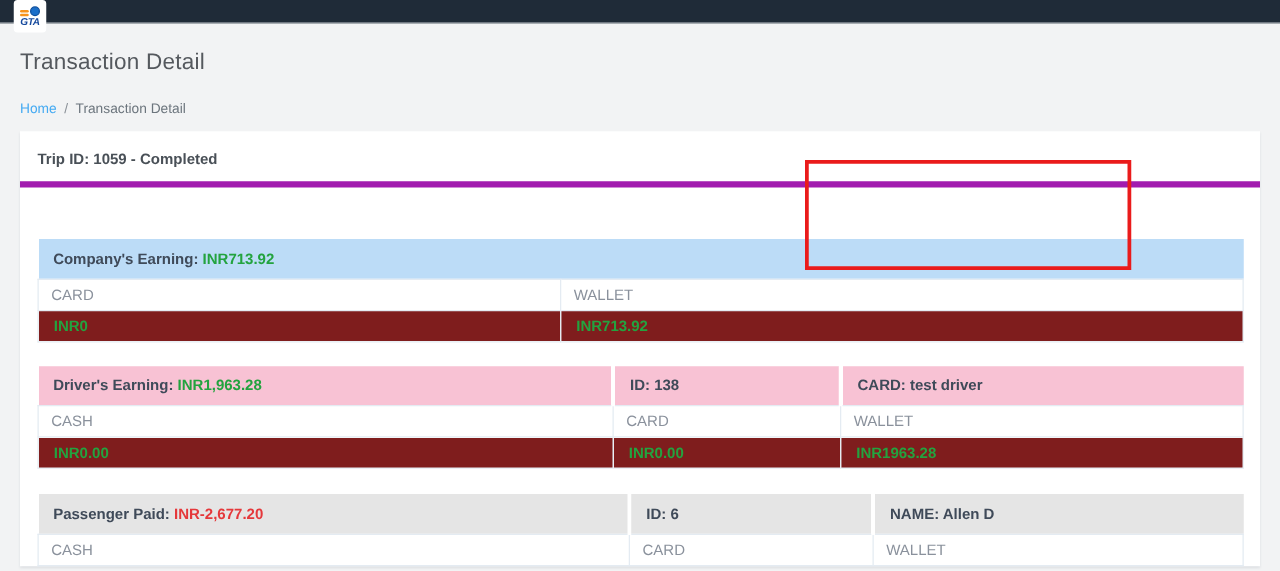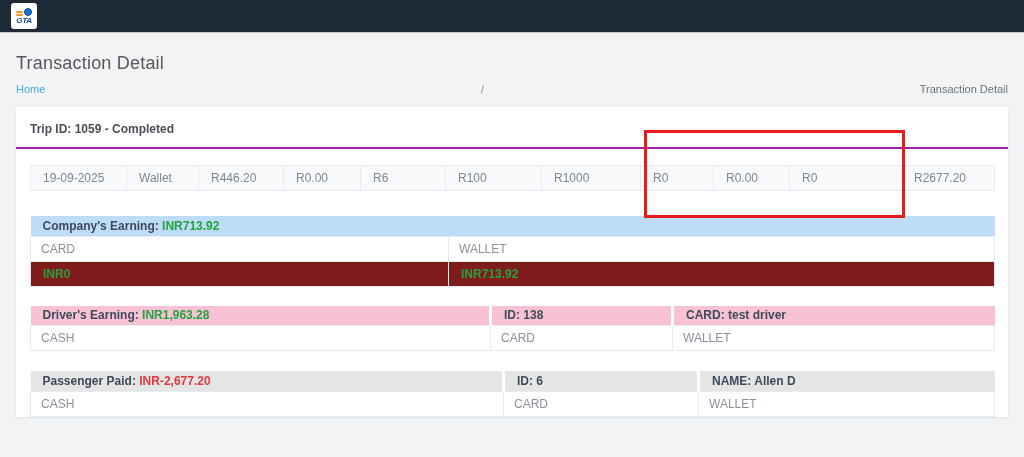--- a/index.html
+++ b/index.html
@@ -1,57 +1,57 @@
 <!DOCTYPE html>
 <html><head>
 <meta charset="utf-8">
 <style>
   * { margin:0; padding:0; box-sizing:border-box; }
   html,body { width:1024px; height:457px; overflow:hidden; }
   body { background:#f2f3f4; font-family:"Liberation Sans", sans-serif; }
 
   
-  .navbar { height:33px; background:#1f2b38; border-bottom:1px solid #c3c8cc;
-            display:flex; align-items:center; padding:0 11px; }
+  .navbar { height:19px; background:#1f2b38; border-bottom:1px solid #c3c8cc;
+            display:flex; padding:0 11px; }
   .logo-box { width:26px; height:26px; background:#ffffff; border-radius:3px;
               display:flex; flex-direction:column; align-items:center; justify-content:center;
               cursor:pointer; }
   .logo-art { display:flex; align-items:center; height:9px; }
   .logo-swoosh { width:7px; height:2px; background:#f7941d; margin-right:1px;
                  box-shadow:0 3px 0 #f7941d; border-radius:1px; }
   .logo-globe { width:8px; height:8px; border-radius:50%; background:#1b6fc9;
                 border:1px solid #0d4f9e; }
   .logo-text { font-size:8px; font-weight:bold; font-style:italic; color:#14489c;
                line-height:9px; letter-spacing:-0.2px; }
 
   
   .page-head { padding:20px 16px 0 16px; }
   .page-title { font-size:18px; font-weight:500; color:#55595e; letter-spacing:0.2px; }
-  .breadcrumb { margin-top:9px; font-size:11px; color:#8b9198; display:flex; gap:17px; align-items:center;justify-content:space-between;}
+  .breadcrumb { margin-top:21px; font-size:11px; color:#8b9198; display:flex; gap:6px; align-items:center;}
   .crumb-home { color:#45aaf2; text-decoration:none; cursor:pointer; }
   .crumb-current { color:#6c757d; }
 
   
   .card { position:relative; margin:12px 16px 0 16px; width:992px; background:#ffffff;
           box-shadow:0 1px 2px rgba(60,75,100,.12); }
-  .card-header { padding:15px 18px 11px 14px; border-bottom:2px solid #a21caf;
+  .card-header { padding:15px 18px 11px 14px; border-bottom:5px solid #a21caf;
                  font-size:12px; font-weight:bold; color:#495057; }
   .card-body { padding:16px 14px 0 14px; }
 
   table { border-collapse:collapse; width:964px; table-layout:fixed; }
   th, td { font-size:12px; text-align:left; padding:5px 12px; height:25px;
            border:1px solid #e4ebf2; overflow:hidden; white-space:nowrap; }
   th { color:#3f4a59; font-weight:bold; background:#ffffff; }
   td { color:#7e8792; font-weight:normal; background:#f8fafc; }
 
   
   .section { margin-top:19px; }
   .section.first { margin-top:25px; }
   .section.pax { margin-top:20px; }
-  .bar-cell { height:20px; padding:2px 12px; font-size:12px; font-weight:bold;
+  .bar-cell { height:32px; padding:2px 12px; font-size:12px; font-weight:bold;
               color:#3f4a59; border:none; }
   .bar-blue .bar-cell { background:#bcdcf7; }
   .bar-pink .bar-cell { background:#f8c2d4; }
   .bar-teal .bar-cell { background:#e5e5e5; }
   .bar-gap { border-left:3px solid #ffffff !important; }
   .label-cell { background:#ffffff; color:#8a919c;padding-left:10px; }
   .value-cell { background:#7f1d1d; color:#23a33f; font-weight:600; }
   .amount-green { color:#23a33f; }
   .amount-red { color:#e5383b; }
 
@@ -94,33 +94,20 @@
           <col style="width:77px">
         <col style="width:85px">
           <col style="width:96px">
           <col style="width:99px">
           <col style="width:73px">
         <col style="width:76px">
           <col style="width:112px">
           <col style="width:93px">
       </colgroup>
       <tbody>
-      <tr>
-        <td>19-09-2025</td>
-        <td>Wallet</td>
-        <td>R446.20</td>
-        <td>R0.00</td>
-        <td>R6</td>
-        <td>R100</td>
-        <td>R1000</td>
-        <td>R0</td>
-        <td>R0.00</td>
-        <td>R0</td>
-        <td>R2677.20</td>
-      </tr>
     </tbody>
       </table>
 
     <table class="section first bar-blue">
       <colgroup>
           <col style="width:418px">
           <col style="width:546px">
         </colgroup>
       <tbody>
           <tr>
@@ -153,20 +140,25 @@
           <span class="amount-green">INR1,963.28</span>
         </th>
         <th class="bar-cell bar-gap">ID: 138</th>
         <th class="bar-cell bar-gap">CARD: test driver</th>
       </tr>
       <tr>
         <td class="label-cell">CASH</td>
         <td class="label-cell">CARD</td>
         <td class="label-cell">WALLET</td>
       </tr>
+      <tr>
+        <td class="value-cell">INR0.00</td>
+        <td class="value-cell">INR0.00</td>
+        <td class="value-cell">INR1963.28</td>
+      </tr>
     </tbody>
       </table>
 
     <table class="section pax bar-teal">
       <colgroup>
           <col style="width:473px">
           <col style="width:195px">
           <col style="width:296px">
         </colgroup>
       <tbody>

